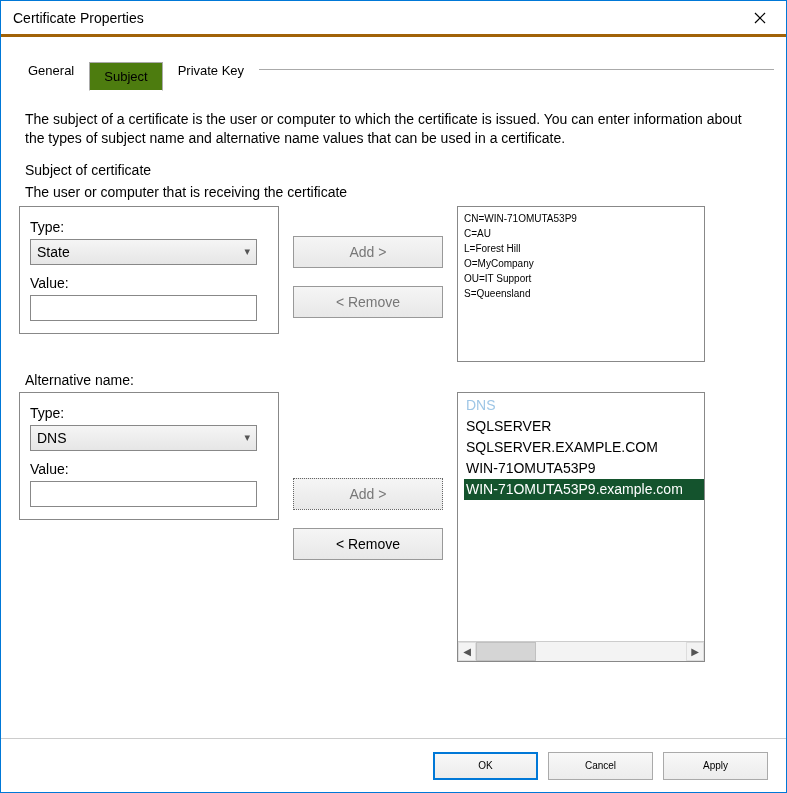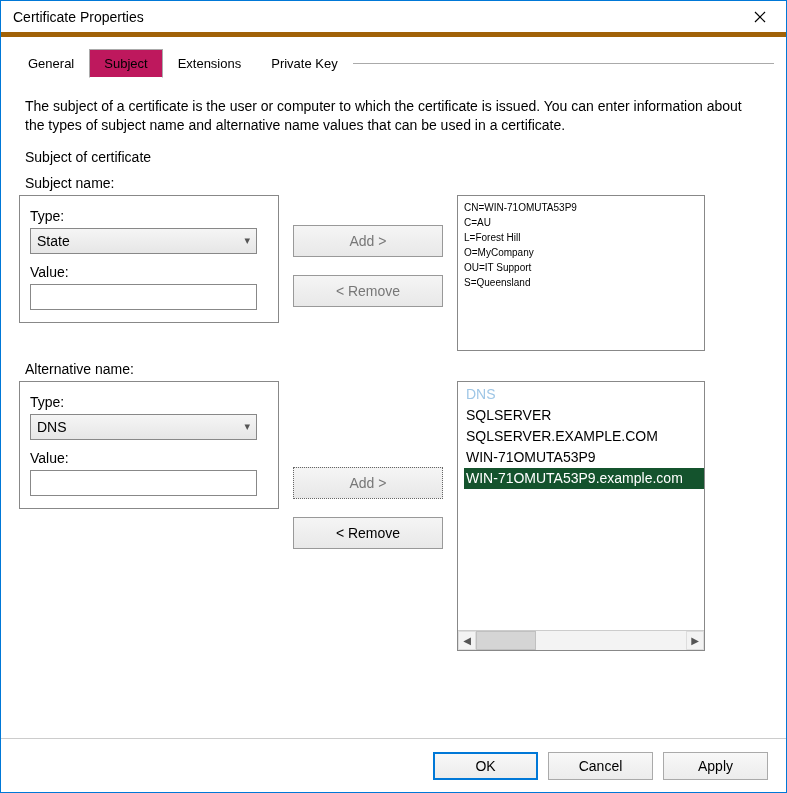--- a/index.html
+++ b/index.html
@@ -1,23 +1,23 @@
 <!DOCTYPE html>
 <html><head>
   <meta charset="utf-8">
   <style>
     * { box-sizing: border-box; margin: 0; padding: 0; }
     body { font-family: "Segoe UI", Tahoma, sans-serif; font-size: 13px; background: #fff; color: #000; }
     .window { width: 787px; height: 793px; border: 1px solid #0078d7; background: #fff; position: relative; display: flex; flex-direction: column; }
-    .titlebar { height: 36px; display: flex; align-items: center; padding: 0 6px 0 12px; border-bottom: 5px solid #a16207; }
+    .titlebar { height: 36px; display: flex; align-items: center; padding: 0 6px 0 12px; border-bottom: 3px solid #a16207; }
     .titlebar-title { flex: 1; font-size: 14px; }
     .close-btn { width: 40px; height: 30px; display: flex; align-items: center; justify-content: center; cursor: pointer; font-size: 14px; }
     .tabs-row { display: flex; padding: 12px 12px 0 12px; align-items: center; }
     .tab { padding: 6px 14px; border: 1px solid transparent; cursor: pointer; font-size: 13px; background: transparent; position: relative; margin-bottom: -1px; }
-    .tab.active { border: 1px solid #aaa; border-bottom: 1px solid #fff; background: #be185d; z-index: 2; }
+    .tab.active { border: 1px solid #aaa; border-bottom: 1px solid #fff; background: #4d7c0f; z-index: 2; margin-top: 13px; }
     .tab-underline { border-bottom: 1px solid #aaa; flex: 1; margin-bottom: 0; }
     .tab-content { padding: 12px 18px 8px 18px; flex: 1; overflow: auto; }
     .desc { margin: 8px 6px 14px 6px; line-height: 1.35; font-size: 14px; }
     .sub-heading { margin: 6px; font-size: 14px; }
     .section-label { margin: 10px 0 4px 6px; font-size: 14px; }
     .three-col { display: flex; gap: 14px; align-items: flex-start; }
     .box { border: 1px solid #888; padding: 8px 21px 12px 10px; width: 260px; }
     .box label { display: block; margin: 4px 0 4px 0; font-size: 14px; }
     .combo { width: 100%; height: 26px; border: 1px solid #888; background: linear-gradient(#f5f5f5,#e6e6e6); display: flex; align-items: center; padding: 0 6px; cursor: pointer; position: relative; font-size: 14px; }
     .combo .chev { position: absolute; right: 6px; font-size: 11px; color: #555; }
@@ -32,21 +32,21 @@
     .listbox.tall { height: 270px; display: flex; flex-direction: column; }
     .list-inner { flex: 1; padding: 2px 0 0 6px; overflow: hidden; }
     .list-item { font-size: 14px; line-height: 1.5; white-space: nowrap; padding: 0 2px; cursor: pointer; }
     .list-item.faded { color: #9ec6e6; }
     .list-item.selected { background: #14532d; color: #fff; }
     .hscroll { height: 20px; border-top: 1px solid #ccc; background: #f3f3f3; display: flex; align-items: center; }
     .hscroll .arrow { width: 18px; height: 100%; display: flex; align-items: center; justify-content: center; font-size: 10px; color: #555; cursor: pointer; border: 1px solid #ddd;}
     .hscroll .track { flex: 1; height: 100%; position: relative; }
     .hscroll .thumb { position: absolute; left: 0; top: 0; height: 100%; width: 60px; background: #d5d5d5; border: 1px solid #c0c0c0; }
     .footer { height: 54px; border-top: 1px solid #ccc; display: flex; justify-content: flex-end; align-items: center; gap: 10px; padding: 0 18px; }
-    .footer .fbtn { width: 105px; height: 28px; border: 1px solid #aaa; background: linear-gradient(#f8f8f8,#ececec); display: flex; align-items: center; justify-content: center; cursor: pointer; font-size: 14px; }
+    .footer .fbtn { width: 105px; height: 28px; border: 1px solid #aaa; background: linear-gradient(#f8f8f8,#ececec); display: flex; align-items: center; justify-content: center; cursor: pointer; font-size: 10px; }
     .footer .fbtn.primary { border: 2px solid #0078d7; }
     .spacer-alt-btns { display: flex; flex-direction: column; gap: 18px; padding-top: 86px; width: 150px; }
     .row-alt { display: flex; gap: 14px; align-items: flex-start; }
   </style>
 </head>
 <body>
 
 <div class="window">
   <div class="titlebar">
     <div class="titlebar-title">Certificate Properties</div>
@@ -54,30 +54,29 @@
       <svg width="12" height="12" viewBox="0 0 12 12">
           <line x1="1" y1="1" x2="11" y2="11" stroke="currentColor" stroke-width="1.2"></line>
           <line x1="11" y1="1" x2="1" y2="11" stroke="currentColor" stroke-width="1.2"></line>
         </svg>
     </div>
   </div>
 
   <div class="tabs-row">
     <div class="tab">General</div>
     <div class="tab active">Subject</div>
-    <div class="tab">Extensions</div>
     <div class="tab">Private Key</div>
     <div class="tab-underline"></div>
   </div>
 
   <div class="tab-content">
     <p class="desc">The subject of a certificate is the user or computer to which the certificate is issued. You can enter information about the types of subject name and alternative name values that can be used in a certificate.</p>
     <p class="sub-heading">Subject of certificate</p>
+    <p class="sub-heading">The user or computer that is receiving the certificate</p>
 
-    <p class="section-label">Subject name:</p>
     <div class="three-col">
       <div class="box">
         <label>Type:</label>
         <div class="combo">
           <span>State</span>
           <span class="chev">▾</span>
         </div>
         <label style="margin-top:10px;">Value:</label>
         <input class="text-input" value="" style="">
       </div>

